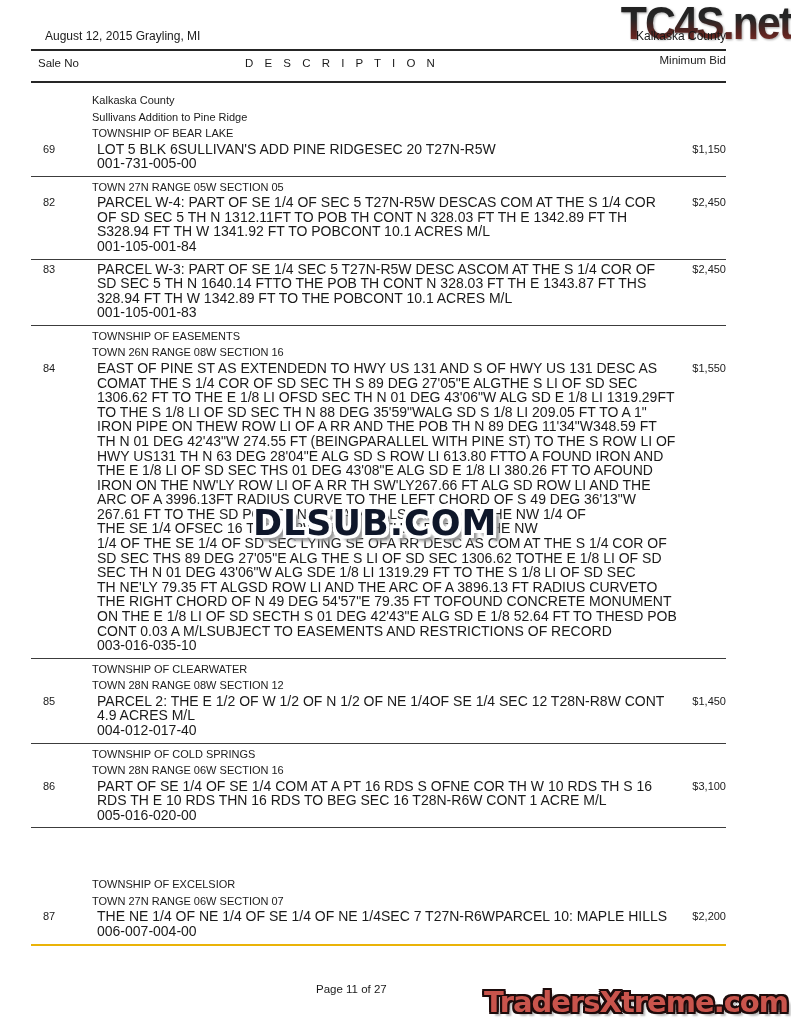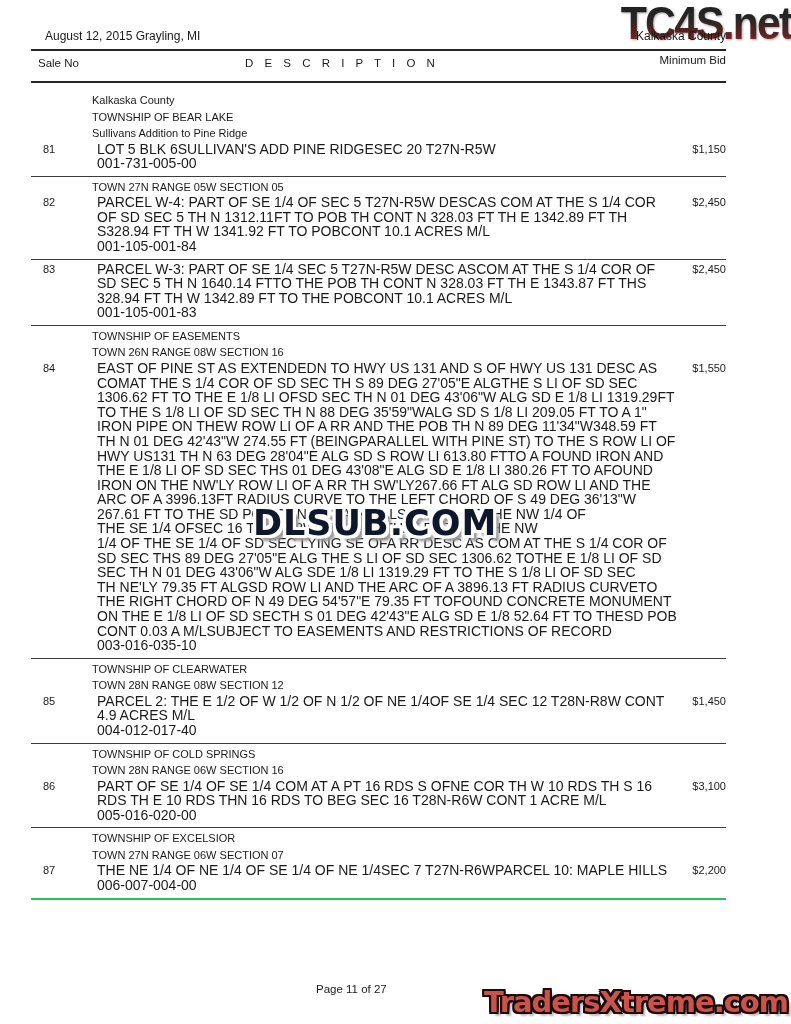--- a/index.html
+++ b/index.html
@@ -22,21 +22,21 @@
   .tc4s{position:absolute;top:-4px;right:0;z-index:3;
         font-family:"Liberation Sans",sans-serif;font-weight:bold;font-size:46px;
         letter-spacing:-2px;transform:scaleX(0.93);transform-origin:right top;
         background:linear-gradient(180deg,#1d1d1d 0%,#262626 42%,#5f2420 72%,#9a463c 100%);
         -webkit-background-clip:text;background-clip:text;color:transparent;
         filter:drop-shadow(1px 1px 1px rgba(0,0,0,0.35));}
 
   
   .group{padding:2px 0 5px;border-bottom:1.5px solid #3c3c3c;}
   .group.first{padding-top:9px;}
-  .group.last{border-bottom:2px solid #22c55e;}
+  .group.last{border-bottom:2px solid #eab308;margin-top:46px;}
   .sechead{margin-left:61px;font-size:11px;line-height:16.5px;}
   .row{display:flex;align-items:flex-start;}
   .saleno{width:66px;padding-left:12px;box-sizing:border-box;
           font-size:11px;line-height:14.6px;}
   .desc{flex:1;position:relative;min-width:0;}
   .dline{font-size:14px;line-height:14.6px;white-space:nowrap;}
   .bid{width:80px;text-align:right;font-size:11px;line-height:14.6px;}
 
   
   .dlsub{position:absolute;left:156px;top:142px;z-index:5;
@@ -73,24 +73,24 @@
     <div class="cols-row">
       <span class="saleno-h">Sale No</span>
       <span class="desc-h">D E S C R I P T I O N</span>
       <span class="bid-h">Minimum Bid</span>
     </div>
     <div class="rule"></div>
 
     <div id="groups">
         <div class="group first">
           <div class="sechead">Kalkaska County</div>
+          <div class="sechead">Sullivans Addition to Pine Ridge</div>
           <div class="sechead">TOWNSHIP OF BEAR LAKE</div>
-          <div class="sechead">Sullivans Addition to Pine Ridge</div>
           <div class="row">
-            <div class="saleno">81</div>
+            <div class="saleno">69</div>
             <div class="desc">
               <div class="dline">LOT 5 BLK 6SULLIVAN'S ADD PINE RIDGESEC 20 T27N-R5W</div>
               <div class="dline parcel">001-731-005-00</div>
             </div>
             <div class="bid">$1,150</div>
           </div>
         </div>
         <div class="group">
           <div class="sechead">TOWN 27N RANGE 05W SECTION 05</div>
           <div class="row">

